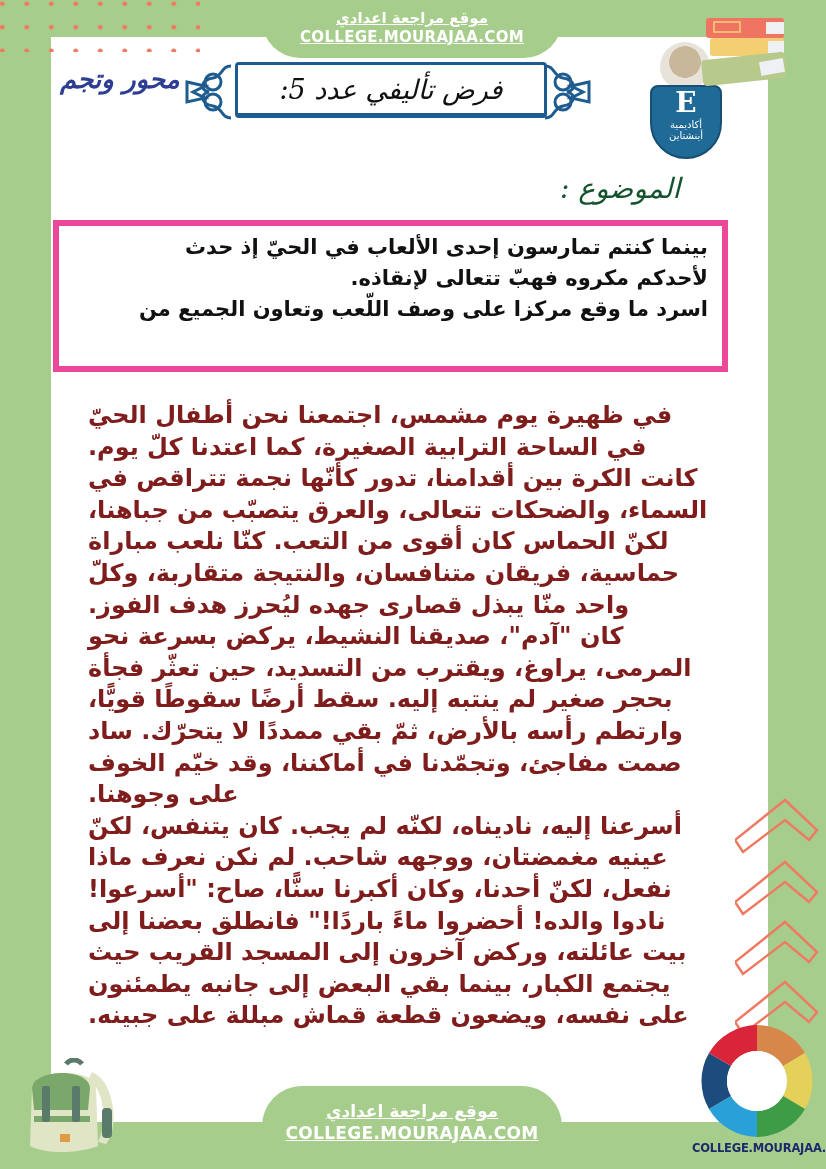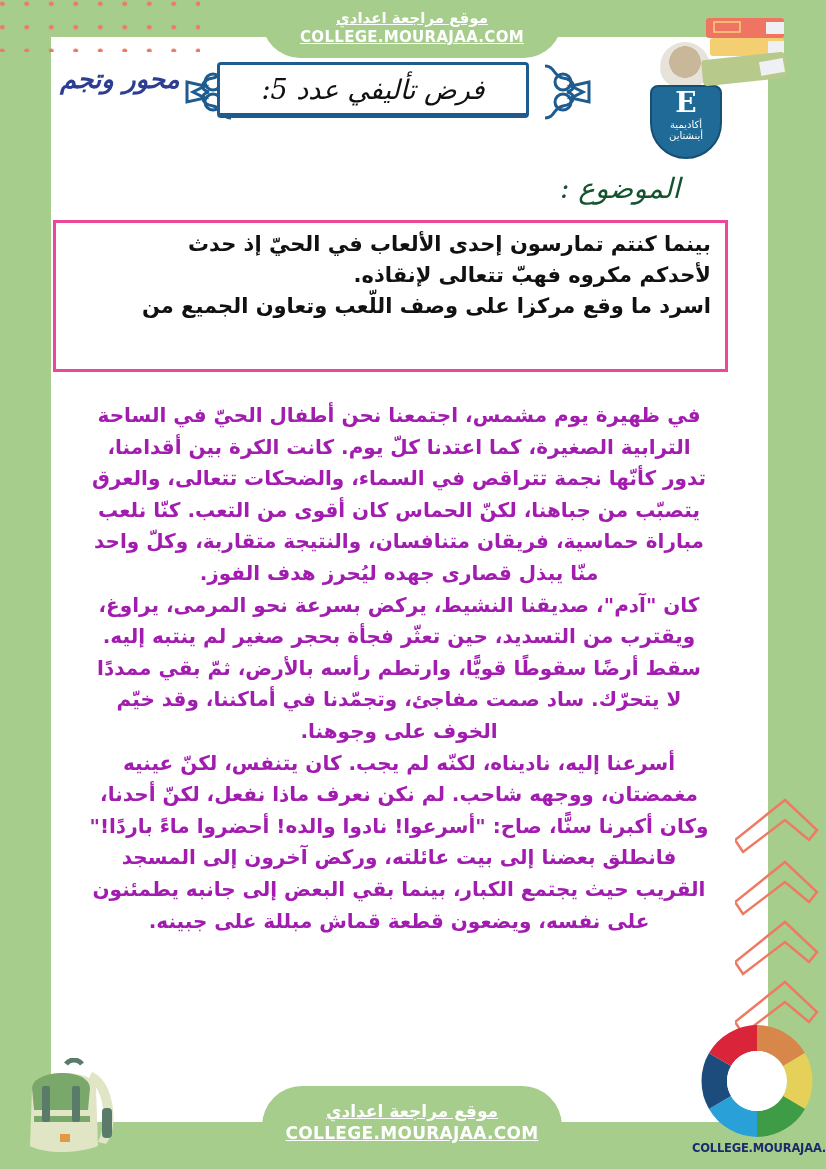--- a/index.html
+++ b/index.html
@@ -13,44 +13,44 @@
           border-radius:0 0 38px 38px;text-align:center;color:#fff;padding-top:9px}
   .wm-bottom{position:absolute;left:262px;top:1086px;width:300px;height:83px;background:#a6cd8b;
           border-radius:40px 40px 0 0;text-align:center;color:#fff;padding-top:14px}
   .wm-ar{display:block;font-size:15px;font-weight:bold;text-decoration:underline;line-height:18px;direction:rtl}
   .wm-en{display:block;font-size:15px;font-weight:bold;text-decoration:underline;letter-spacing:.3px;line-height:20px}
   .wm-bottom .wm-ar,.wm-bottom .wm-en{font-size:17px;line-height:22px}
 
   .axis-label{position:absolute;left:60px;top:64px;color:#2c3d92;font-family:"DejaVu Serif",serif;
           font-size:26px;font-style:italic;font-weight:bold;direction:rtl}
   .banner{position:absolute;left:183px;top:60px;width:410px;height:60px;}
-  .banner-box{position:absolute;left:34px;top:2px;width:312px;height:56px;border:3px solid #1e5c8f;
+  .banner-box{position:absolute;left:52px;top:2px;width:312px;height:56px;border:3px solid #1e5c8f;
           border-bottom-width:5px;border-radius:4px;background:#fff;display:flex;align-items:center;justify-content:center}
   .banner-title{font-family:"DejaVu Serif",serif;font-size:27px;font-style:italic;color:#111;direction:rtl}
   .scroll{position:absolute;top:0;width:58px;height:62px}
   .scroll.left{left:0}
   .scroll.right{right:0;transform:scaleX(-1)}
 
   .logo-e{position:absolute;left:650px;top:85px;width:72px;height:74px;background:#1f6a97;
           border-radius:8px 8px 36px 36px;color:#fff;text-align:center;border:2px solid #174f72}
   .logo-e .big{font-family:"DejaVu Serif",serif;font-size:28px;font-weight:bold;line-height:32px;display:block}
   .logo-e .small{font-size:10px;line-height:11px;display:block;direction:rtl}
   .head{position:absolute;left:660px;top:42px;width:50px;height:50px;border-radius:50%;
         background:radial-gradient(circle at 50% 40%,#c9b79a 0 40%,#e8e3da 41% 70%,transparent 71%)}
   .books{position:absolute;left:700px;top:14px;width:88px;height:80px}
 
   .subject{position:absolute;left:560px;top:172px;color:#14532d;font-family:"DejaVu Serif",serif;
           font-size:28px;font-style:italic;direction:rtl}
 
-  .prompt{position:absolute;left:53px;top:220px;width:675px;height:152px;border:3px solid #ec4899;
+  .prompt{position:absolute;left:53px;top:220px;width:675px;height:152px;border:6px solid #ec4899;
           padding:6px 14px 4px 10px;direction:rtl;text-align:right;font-weight:bold;font-size:21px;
           line-height:31px;color:#111}
 
-  .story{position:absolute;left:88px;top:400px;width:622px;direction:rtl;text-align:center;
-         font-weight:bold;font-size:20px;line-height:31.6px;color:#a21caf}
+  .story{position:absolute;left:88px;top:400px;width:622px;direction:rtl;text-align:left;
+         font-weight:bold;font-size:24px;line-height:31.6px;color:#7f1d1d}
   .story p{margin:0}
 
   .chevrons{position:absolute;left:735px;top:790px;width:90px;height:250px}
   .bag{position:absolute;left:16px;top:1058px;width:100px;height:100px}
   .wheel{position:absolute;left:697px;top:1022px;width:120px;height:118px}
   .wheel-caption{position:absolute;left:692px;top:1141px;width:130px;text-align:center;
          font-size:11.5px;font-weight:bold;color:#1d2a6b;letter-spacing:-.2px;font-family:"DejaVu Sans",sans-serif}
 </style>
 </head>
 <body>

